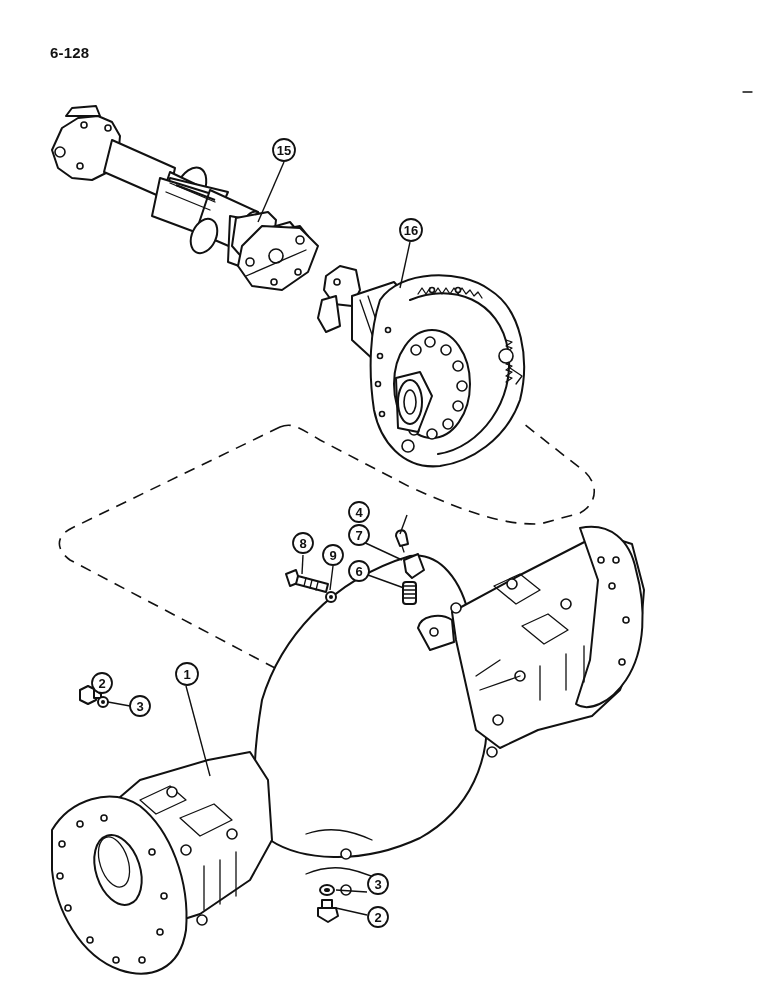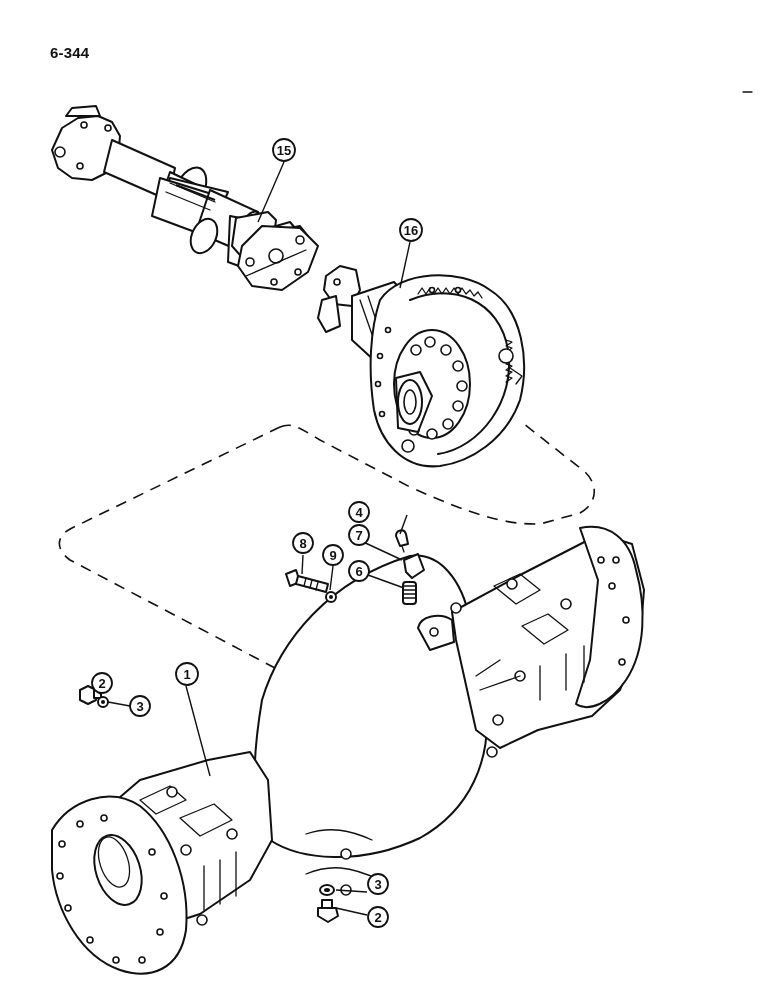--- a/index.html
+++ b/index.html
@@ -15,21 +15,21 @@
     .dot { fill: #111; }
     .dash { fill: none; stroke: #111; stroke-width: 1.6; stroke-dasharray: 11 8; }
     .leader { stroke: #111; stroke-width: 1.4; fill: none; }
     .callout circle { fill: #fff; stroke: #111; stroke-width: 1.8; }
     .callout text { font-family: "Liberation Sans", sans-serif; font-weight: bold; font-size: 13px;
                     text-anchor: middle; dominant-baseline: central; fill: #111; }
   </style>
 </head>
 <body>
 
-<div class="page-number">6-344</div>
+<div class="page-number">6-128</div>
 
 <svg class="drawing" width="780" height="1000" viewBox="0 0 780 1000">
 
   <g>
 
     <path class="fillw" d="M52,150 L62,128 L78,118 L98,116 L112,122 L120,136 L118,158 L108,172 L92,180 L72,178 L58,168 Z"></path>
     <path class="fillw" d="M66,116 L72,108 L96,106 L100,116 Z"></path>
     <circle class="hole" cx="60" cy="152" r="5"></circle>
     <circle class="hole" cx="84" cy="125" r="3"></circle>
     <circle class="hole" cx="108" cy="128" r="3"></circle>

